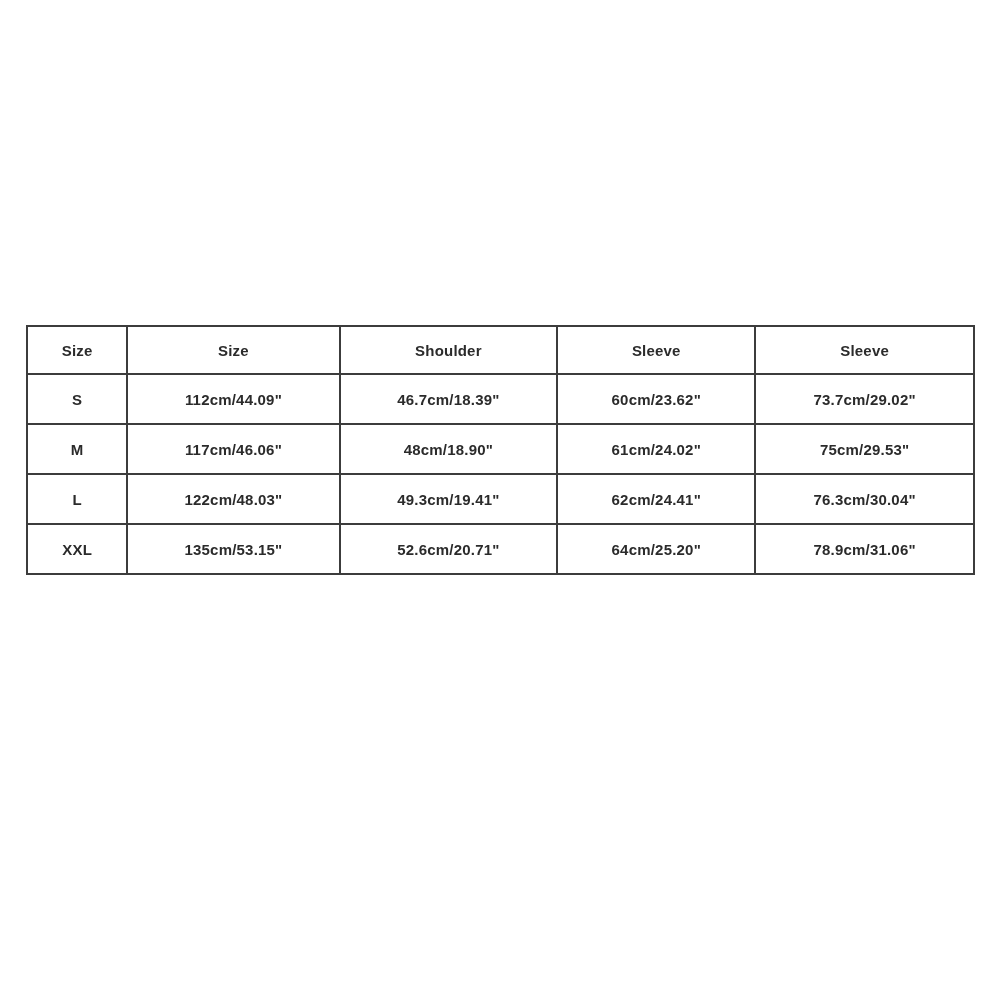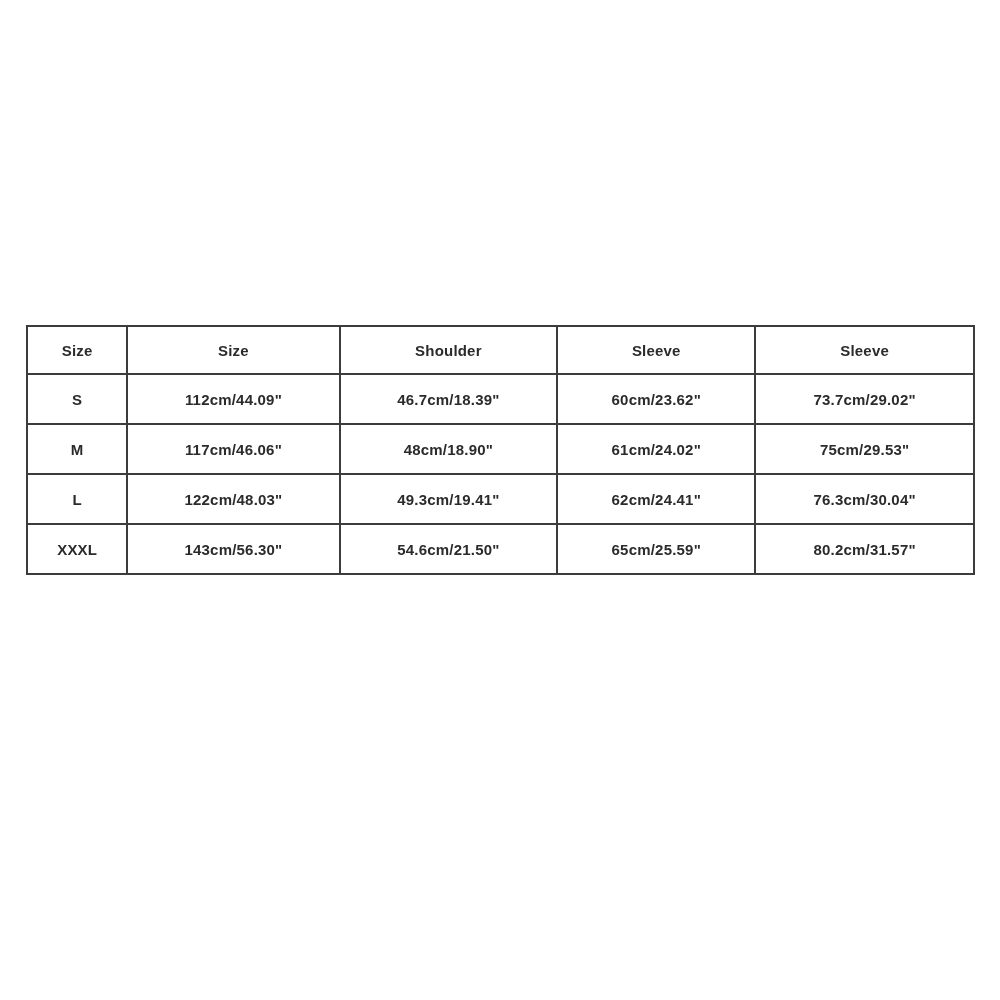--- a/index.html
+++ b/index.html
@@ -82,21 +82,21 @@
         <td>75cm/29.53"</td>
       </tr>
       <tr>
         <td>L</td>
         <td>122cm/48.03"</td>
         <td>49.3cm/19.41"</td>
         <td>62cm/24.41"</td>
         <td>76.3cm/30.04"</td>
       </tr>
       <tr>
-        <td>XXXL</td>
-        <td>143cm/56.30"</td>
-        <td>54.6cm/21.50"</td>
-        <td>65cm/25.59"</td>
-        <td>80.2cm/31.57"</td>
+        <td>XXL</td>
+        <td>135cm/53.15"</td>
+        <td>52.6cm/20.71"</td>
+        <td>64cm/25.20"</td>
+        <td>78.9cm/31.06"</td>
       </tr>
     </tbody>
   </table>
 </div>
 
 </body></html>

